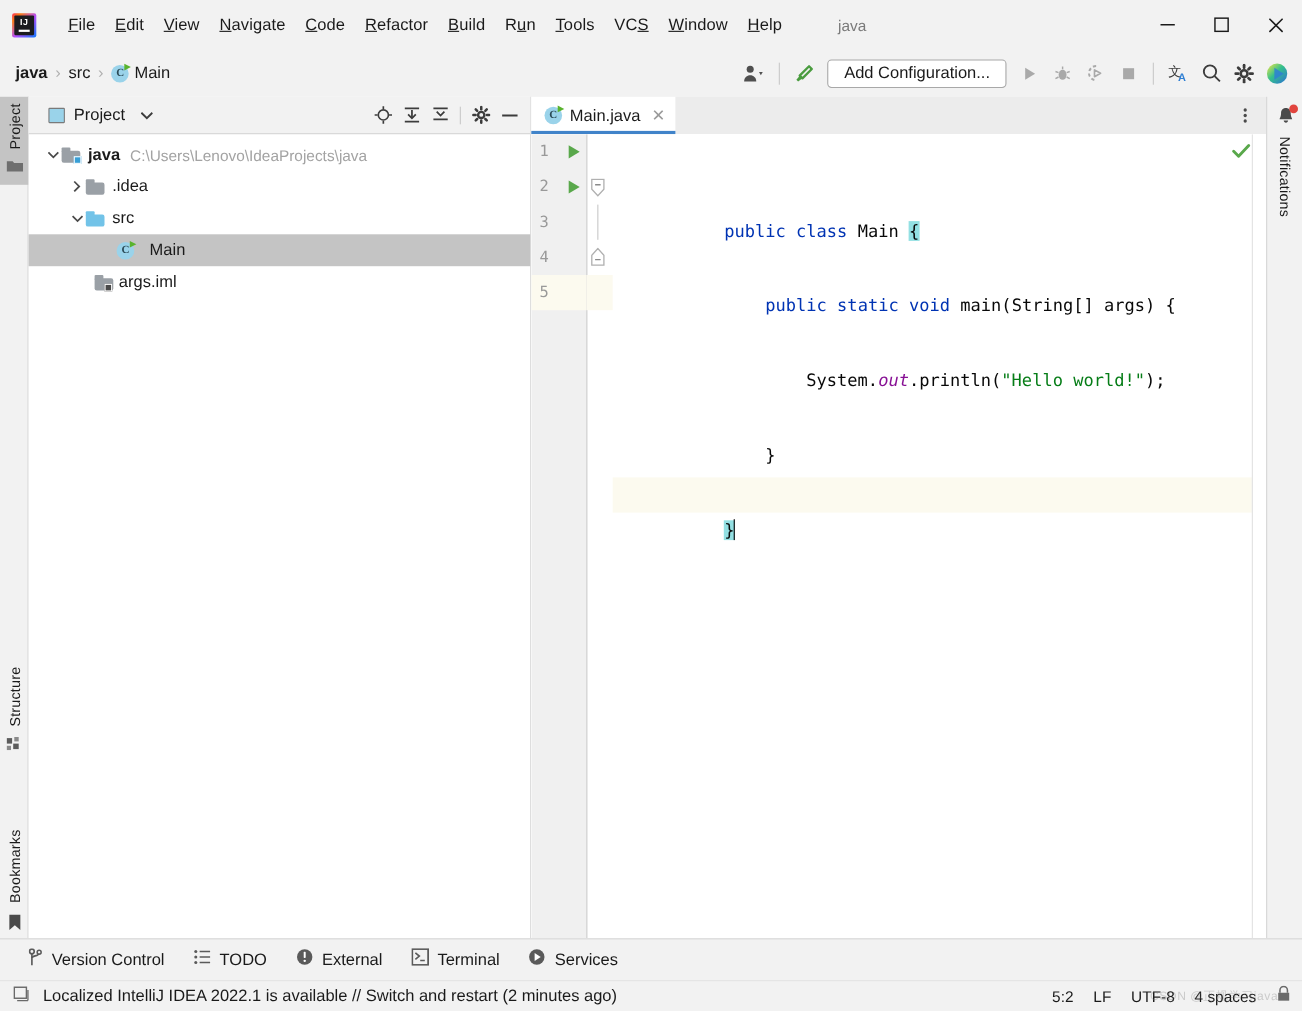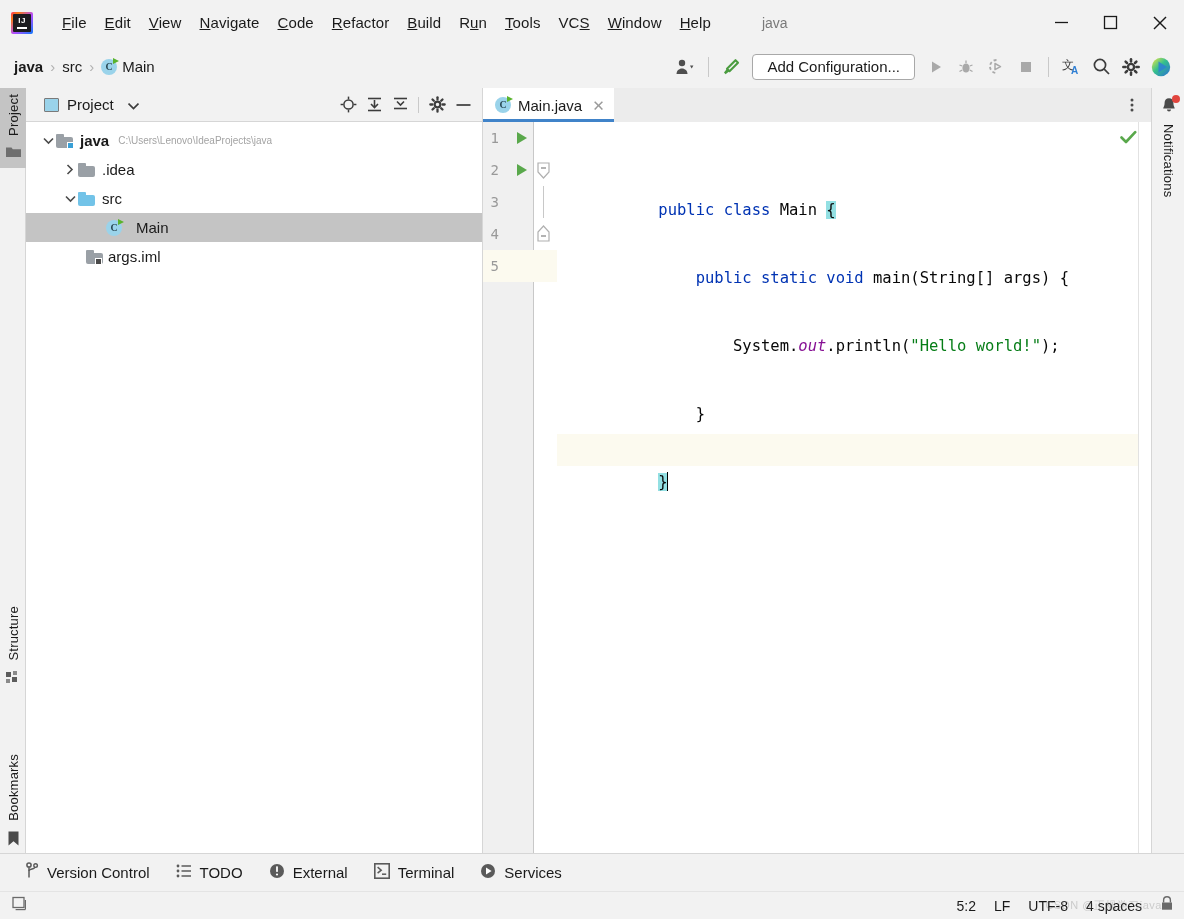--- a/index.html
+++ b/index.html
@@ -110,21 +110,21 @@
   .pt-btn { width: 26px; height: 26px; display: flex; align-items: center; justify-content: center; cursor: default; }
   .pt-sep { width: 1px; height: 16px; background: #c9c9c9; margin: 0 5px; }
 
   .tree { padding-top: 4px; font-size: 15px; color: #1a1a1a; }
   .trow { height: 29px; display: flex; align-items: center; cursor: default; }
   .trow.sel { background: #c4c4c4; }
   .tarrow { width: 16px; display: flex; align-items: center; justify-content: center; flex: none; }
   .ticon { margin-right: 7px; flex: none; display: flex; align-items: center; }
   .tlabel { white-space: nowrap; }
   .tlabel.bold { font-weight: bold; }
-  .tpath { color: #a3a3a3; margin-left: 9px; font-size: 10px; white-space: nowrap; }
+  .tpath { color: #a3a3a3; margin-left: 9px; font-size: 14px; white-space: nowrap; }
 
   
   .folder { width: 17px; height: 14px; position: relative; }
   .folder .fbody { position: absolute; left: 0; bottom: 0; width: 17px; height: 11px; border-radius: 1px 2px 2px 2px; }
   .folder .ftab { position: absolute; left: 0; top: 0; width: 8px; height: 4px; border-radius: 1px 1px 0 0; }
   .folder.gray .fbody, .folder.gray .ftab { background: #9aa0a6; }
   .folder.blue .fbody, .folder.blue .ftab { background: #72c3e8; }
   .badge-blue { position: absolute; right: -1px; bottom: -1px; width: 7px; height: 7px; background: #389fd6; border: 1px solid #fff; }
   .badge-dark { position: absolute; right: -1px; bottom: -1px; width: 7px; height: 7px; background: #4a4a4a; border: 1px solid #fff; }
 
@@ -684,20 +684,21 @@
   </div>
 
   <div class="statusbar">
     <span style="margin-left:12px">
       <svg width="15" height="15" viewBox="0 0 15 15">
         <rect x="1" y="1.5" width="11" height="10" fill="none" stroke="#6a6a6a" stroke-width="1.3"></rect>
         <line x1="13.4" y1="4" x2="13.4" y2="13.6" stroke="#6a6a6a" stroke-width="1.2"></line>
         <line x1="3.6" y1="13.6" x2="13.4" y2="13.6" stroke="#6a6a6a" stroke-width="1.2"></line>
       </svg>
     </span>
+    <span class="sb-msg">Localized IntelliJ IDEA 2022.1 is available // Switch and restart (2 minutes ago)</span>
     <span class="sb-right">
       <span class="sb-cell">5:2</span>
       <span class="sb-cell">LF</span>
       <span class="sb-cell">UTF-8</span>
       <span class="sb-cell">4 spaces</span>
       <span>
         <svg width="14" height="15" viewBox="0 0 14 15">
           <path d="M3.6 6.5 V4.2 a3.4 3.4 0 0 1 6.8 0 V6.5" fill="none" stroke="#6a6a6a" stroke-width="1.4"></path>
           <rect x="2" y="6.5" width="10" height="7.2" fill="#6a6a6a"></rect>
         </svg>

